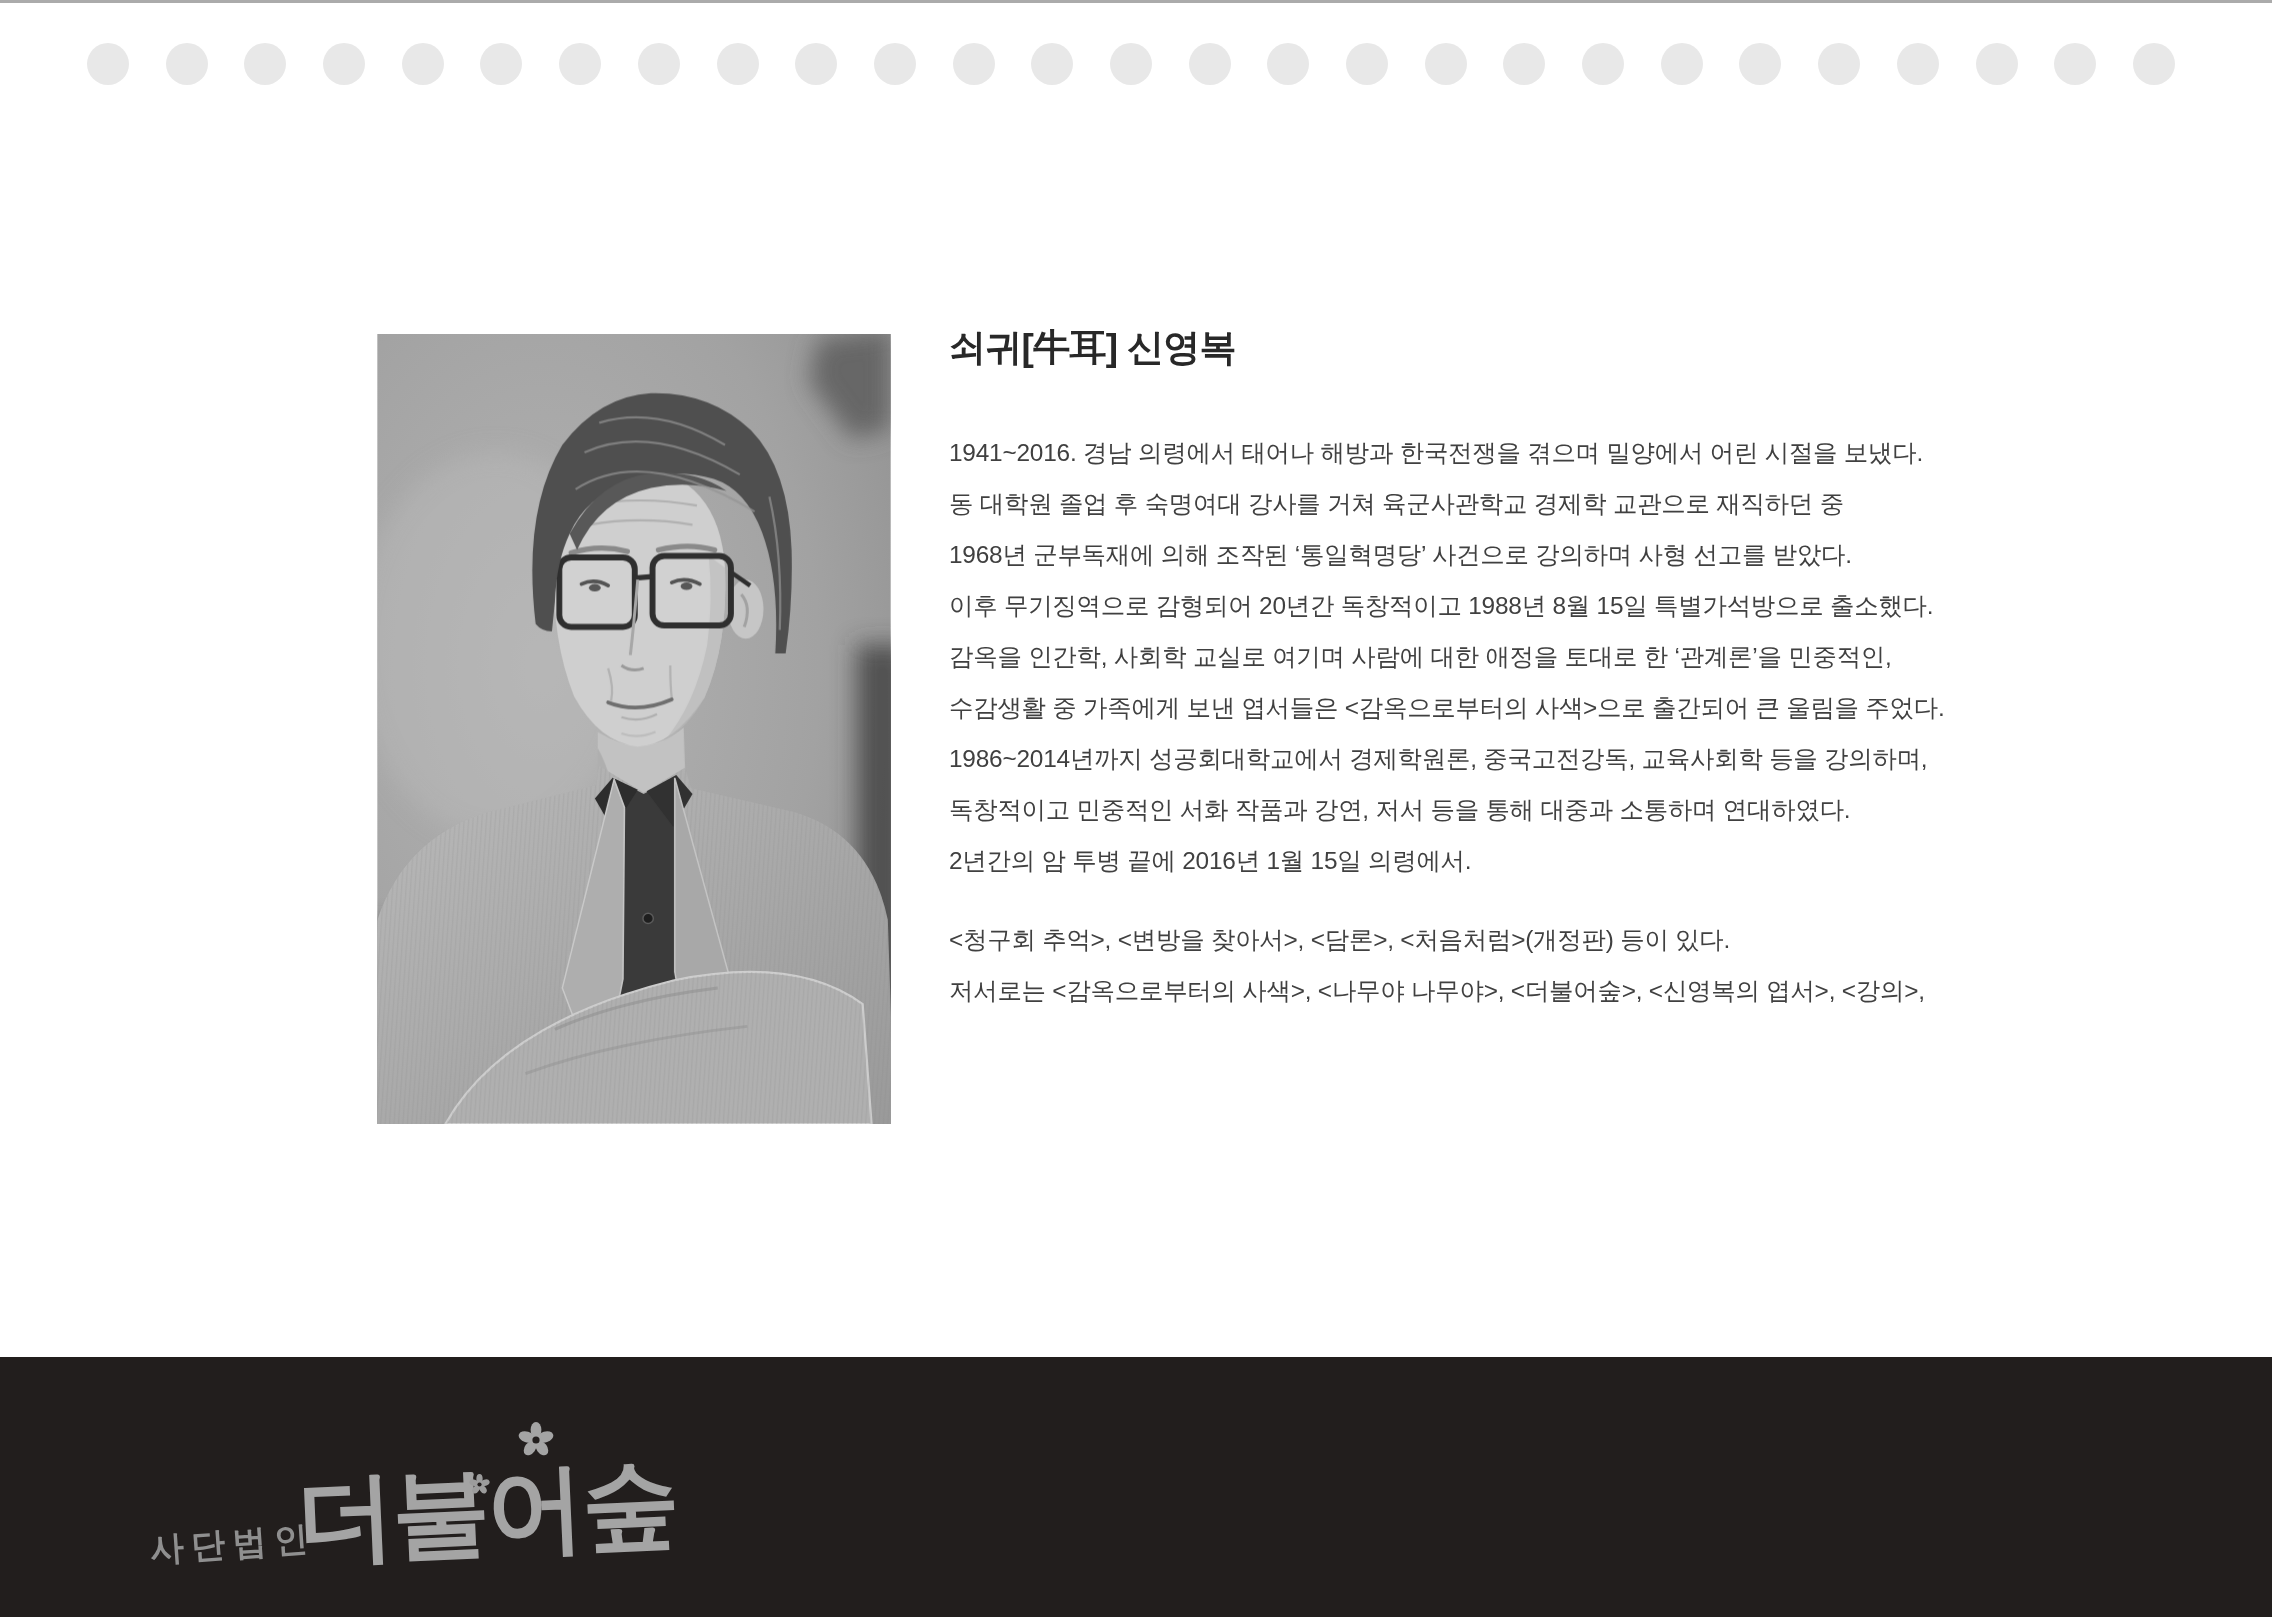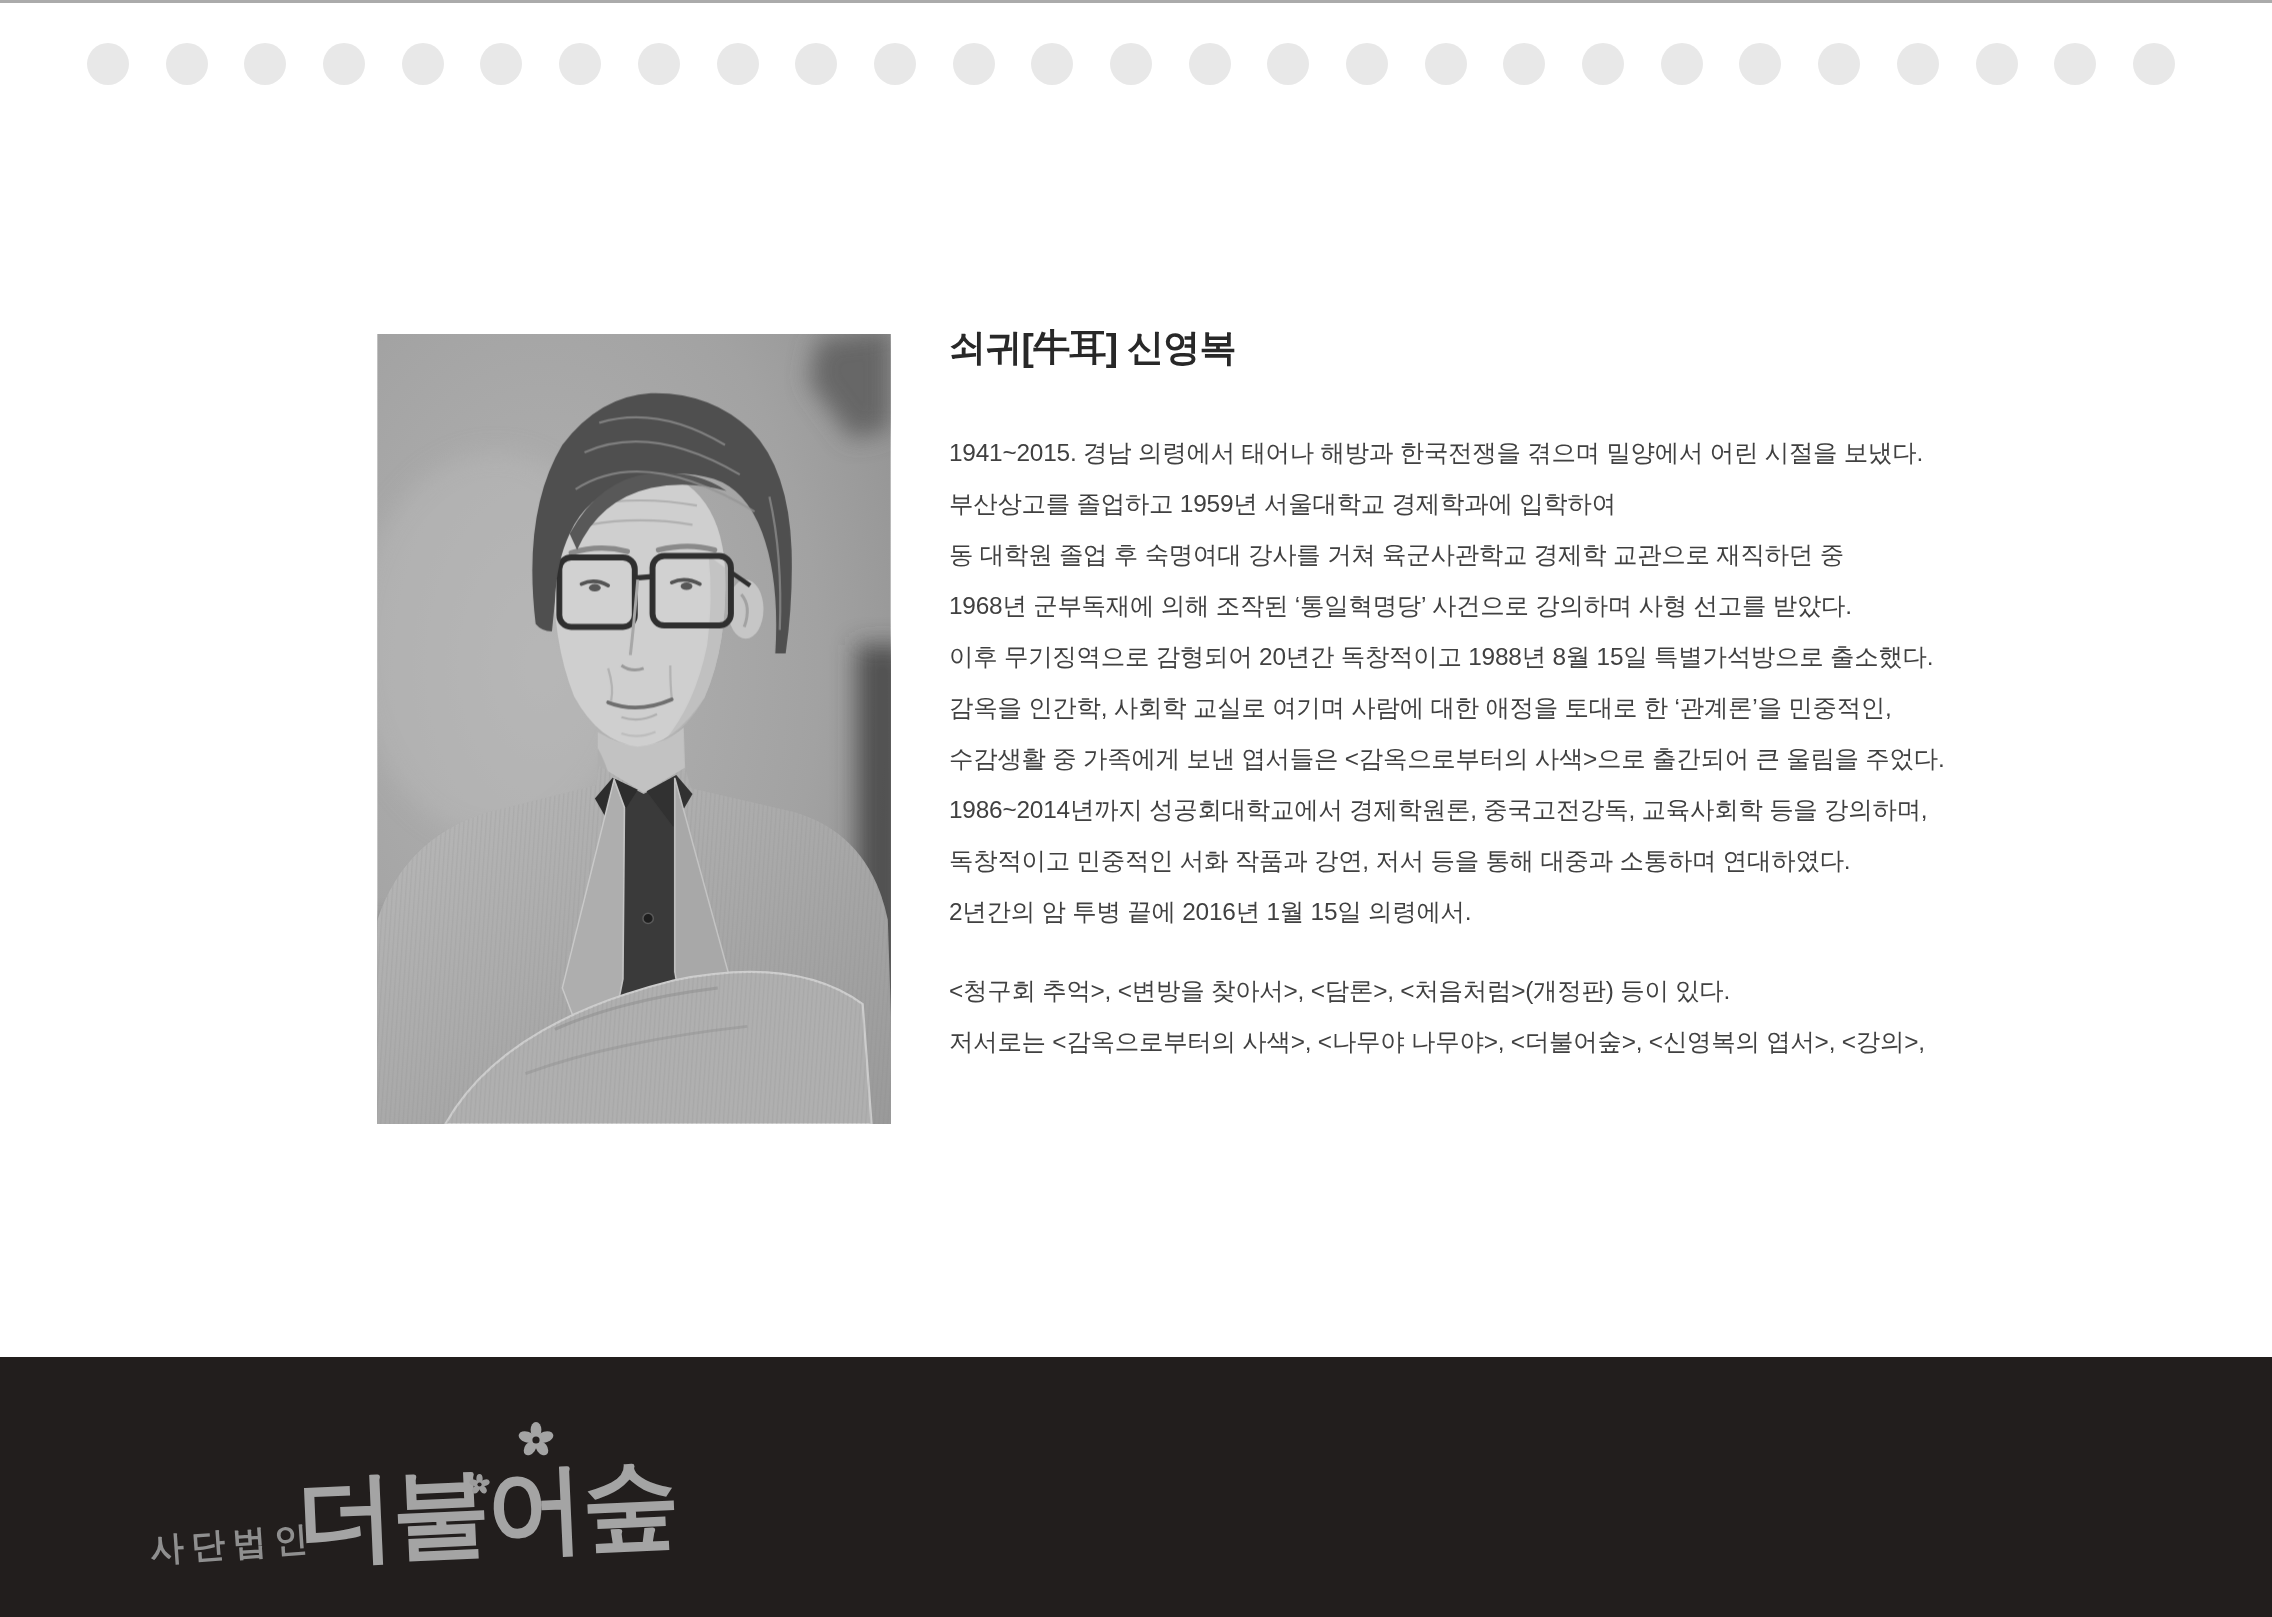--- a/index.html
+++ b/index.html
@@ -179,22 +179,21 @@
         <path d="M 268 210 Q 360 150 510 240"></path>
         <path d="M 530 220 Q 548 300 544 400"></path>
       </g>
     </svg>
   </div>
 
   <h1 class="page-title">쇠귀[牛耳] 신영복</h1>
 
   <div class="bio-block">
     <div>
-        <div class="bio-line">1941~2015. 경남 의령에서 태어나 해방과 한국전쟁을 겪으며 밀양에서 어린 시절을 보냈다.</div>
-        <div class="bio-line">부산상고를 졸업하고 1959년 서울대학교 경제학과에 입학하여</div>
+        <div class="bio-line">1941~2016. 경남 의령에서 태어나 해방과 한국전쟁을 겪으며 밀양에서 어린 시절을 보냈다.</div>
         <div class="bio-line">동 대학원 졸업 후 숙명여대 강사를 거쳐 육군사관학교 경제학 교관으로 재직하던 중</div>
         <div class="bio-line">1968년 군부독재에 의해 조작된 ‘통일혁명당’ 사건으로 강의하며 사형 선고를 받았다.</div>
         <div class="bio-line">이후 무기징역으로 감형되어 20년간 독창적이고 1988년 8월 15일 특별가석방으로 출소했다.</div>
         <div class="bio-line">감옥을 인간학, 사회학 교실로 여기며 사람에 대한 애정을 토대로 한 ‘관계론’을 민중적인,</div>
         <div class="bio-line">수감생활 중 가족에게 보낸 엽서들은 &lt;감옥으로부터의 사색&gt;으로 출간되어 큰 울림을 주었다.</div>
         <div class="bio-line">1986~2014년까지 성공회대학교에서 경제학원론, 중국고전강독, 교육사회학 등을 강의하며,</div>
         <div class="bio-line">독창적이고 민중적인 서화 작품과 강연, 저서 등을 통해 대중과 소통하며 연대하였다.</div>
         <div class="bio-line">2년간의 암 투병 끝에 2016년 1월 15일 의령에서.</div>
       </div>
     <div class="books-block">

